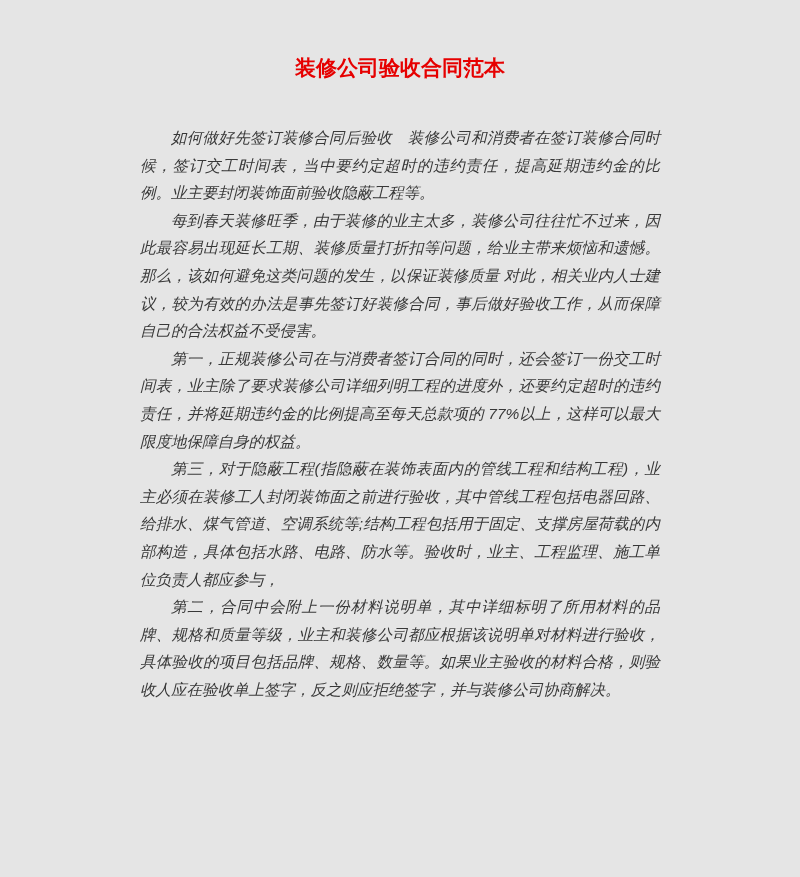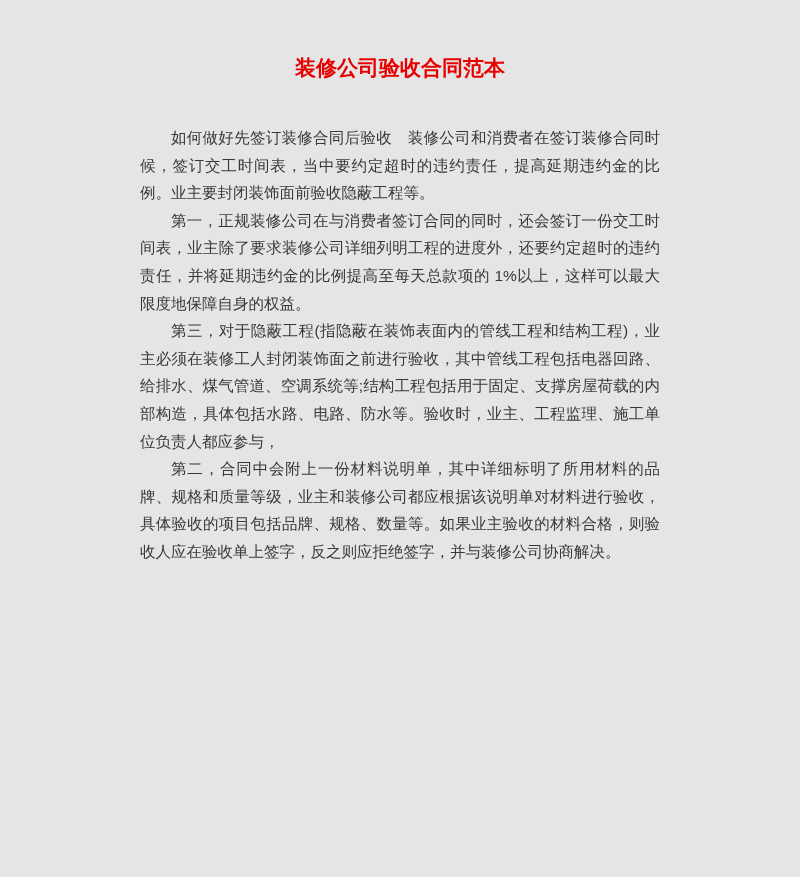--- a/index.html
+++ b/index.html
@@ -29,32 +29,34 @@
     color: #e60000;
     letter-spacing: 0px;
   }
   .content {
     width: 520px;
     margin: 0 auto;
     font-size: 15.5px;
     line-height: 27.6px;
     color: #383838;
     text-align: justify;
+    font-style: italic;
   }
   .content p {
     margin: 0;
     text-indent: 2em;
     word-break: break-all;
   }
 </style>
 </head>
 <body>
 
 <div class="page" style="background: #e5e5e5;">
   <h1 class="title" style="color: rgb(230, 0, 0);">装修公司验收合同范本</h1>
 
   <div class="content" style="color: rgb(56, 56, 56);">
     <p>如何做好先签订装修合同后验收　装修公司和消费者在签订装修合同时候，签订交工时间表，当中要约定超时的违约责任，提高延期违约金的比例。业主要封闭装饰面前验收隐蔽工程等。</p>
-    <p>第一，正规装修公司在与消费者签订合同的同时，还会签订一份交工时间表，业主除了要求装修公司详细列明工程的进度外，还要约定超时的违约责任，并将延期违约金的比例提高至每天总款项的 1%以上，这样可以最大限度地保障自身的权益。</p>
+    <p>每到春天装修旺季，由于装修的业主太多，装修公司往往忙不过来，因此最容易出现延长工期、装修质量打折扣等问题，给业主带来烦恼和遗憾。那么，该如何避免这类问题的发生，以保证装修质量 对此，相关业内人士建议，较为有效的办法是事先签订好装修合同，事后做好验收工作，从而保障自己的合法权益不受侵害。</p>
+    <p>第一，正规装修公司在与消费者签订合同的同时，还会签订一份交工时间表，业主除了要求装修公司详细列明工程的进度外，还要约定超时的违约责任，并将延期违约金的比例提高至每天总款项的 77%以上，这样可以最大限度地保障自身的权益。</p>
     <p>第三，对于隐蔽工程(指隐蔽在装饰表面内的管线工程和结构工程)，业主必须在装修工人封闭装饰面之前进行验收，其中管线工程包括电器回路、给排水、煤气管道、空调系统等;结构工程包括用于固定、支撑房屋荷载的内部构造，具体包括水路、电路、防水等。验收时，业主、工程监理、施工单位负责人都应参与，</p>
     <p>第二，合同中会附上一份材料说明单，其中详细标明了所用材料的品牌、规格和质量等级，业主和装修公司都应根据该说明单对材料进行验收，具体验收的项目包括品牌、规格、数量等。如果业主验收的材料合格，则验收人应在验收单上签字，反之则应拒绝签字，并与装修公司协商解决。</p>
   </div>
 </div>
 
 </body></html>

